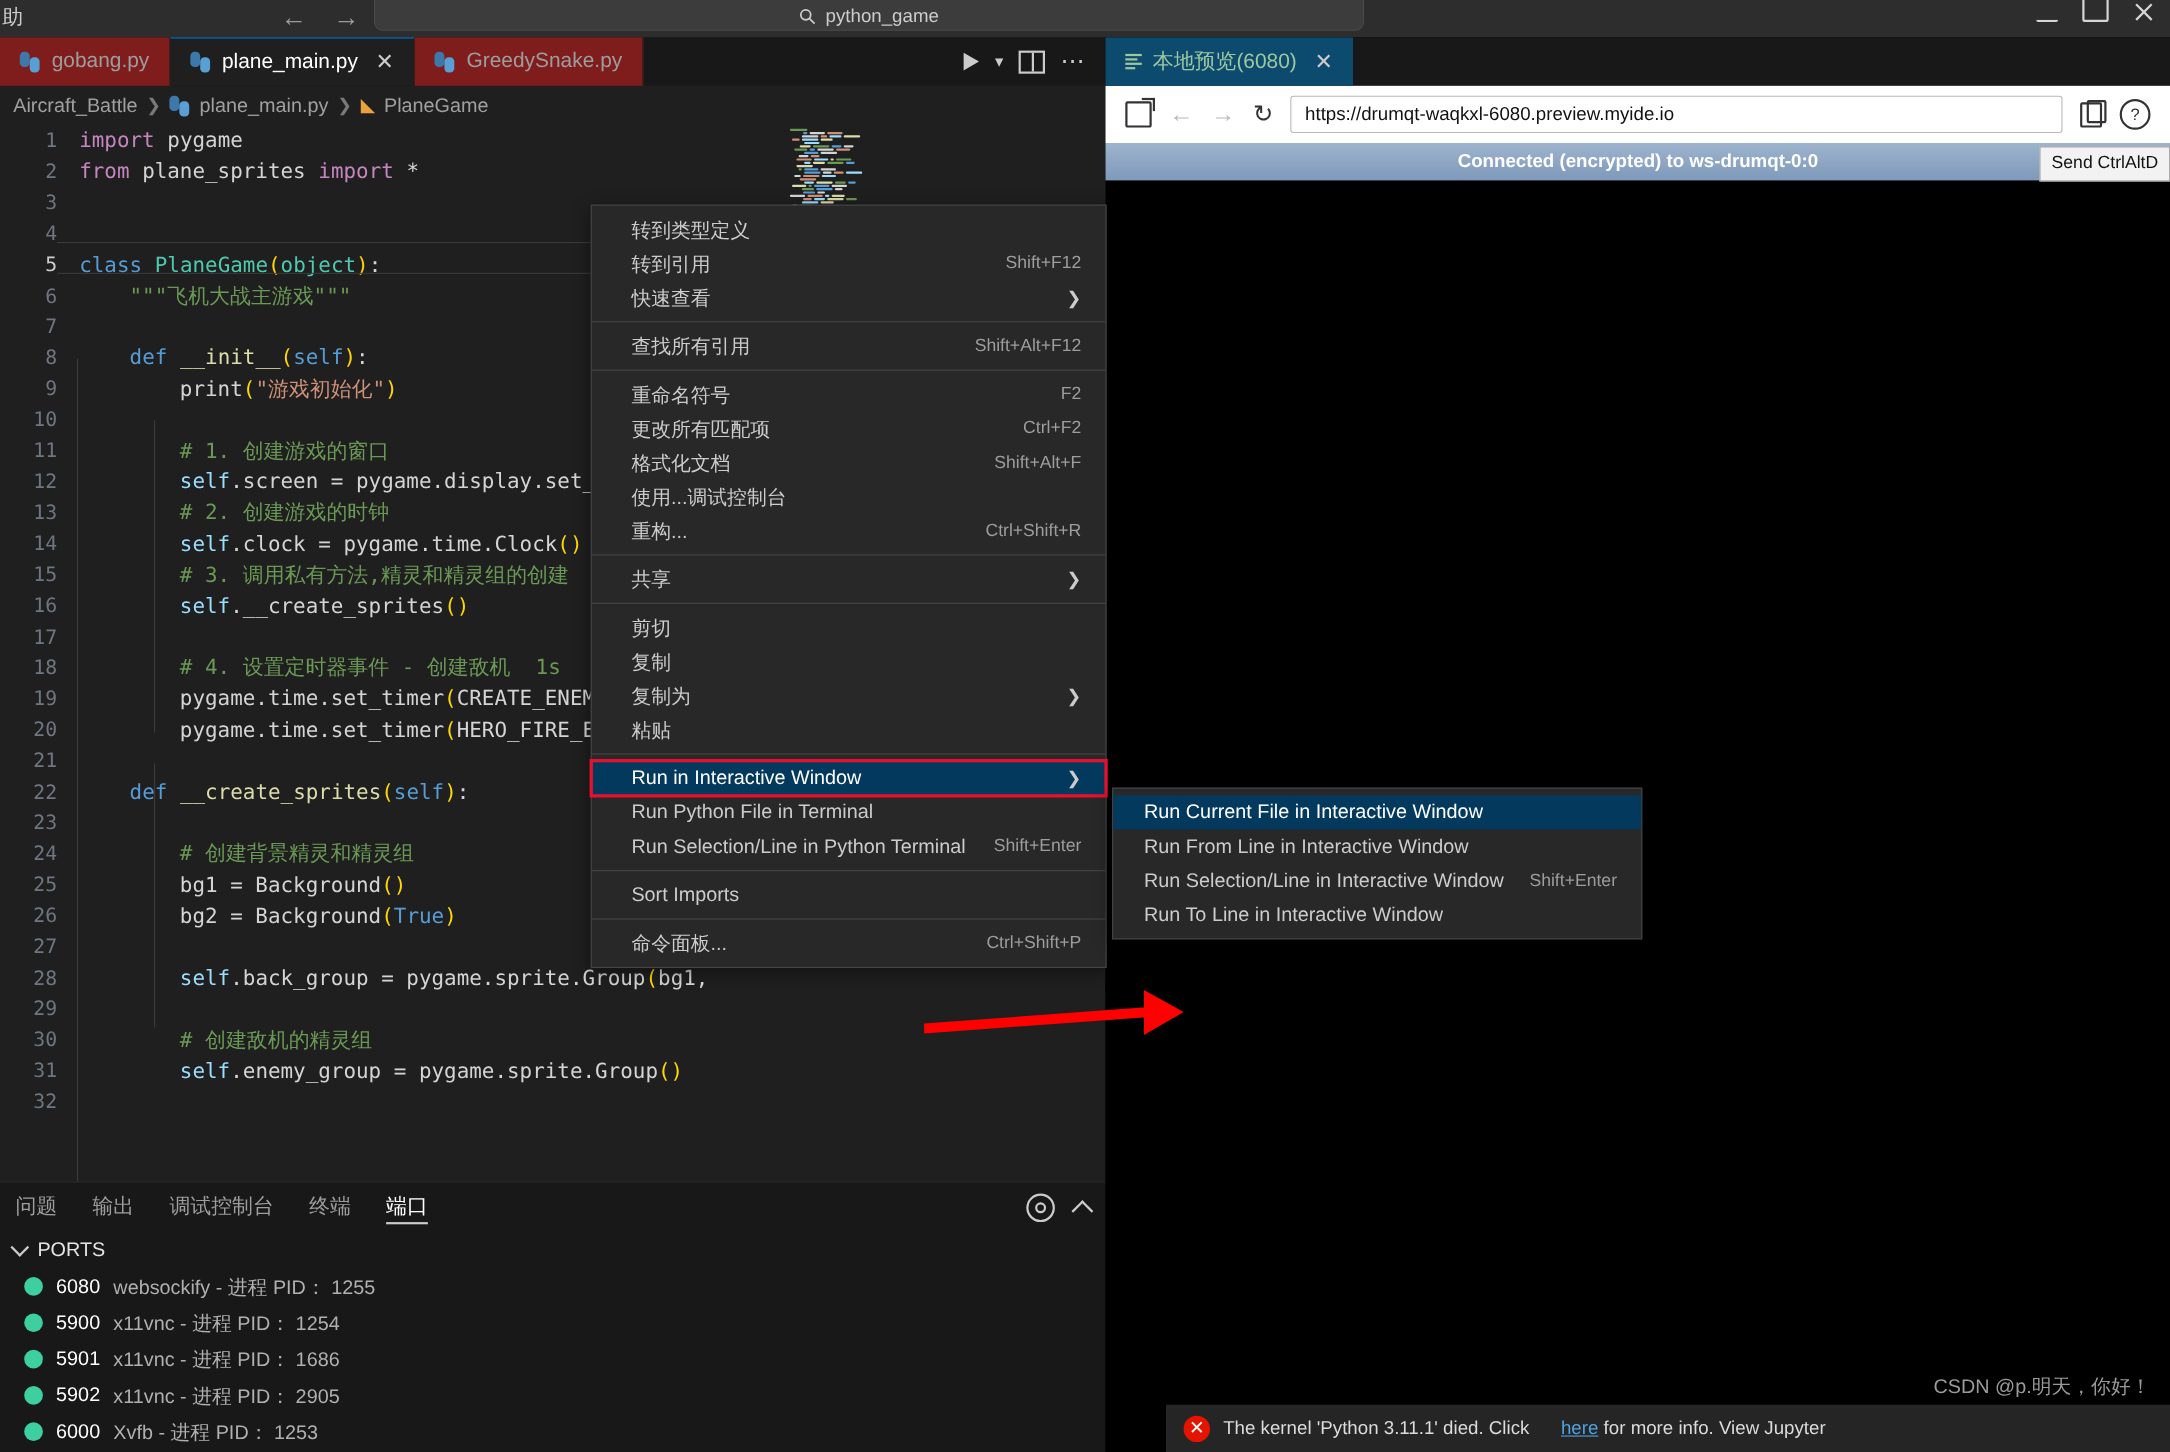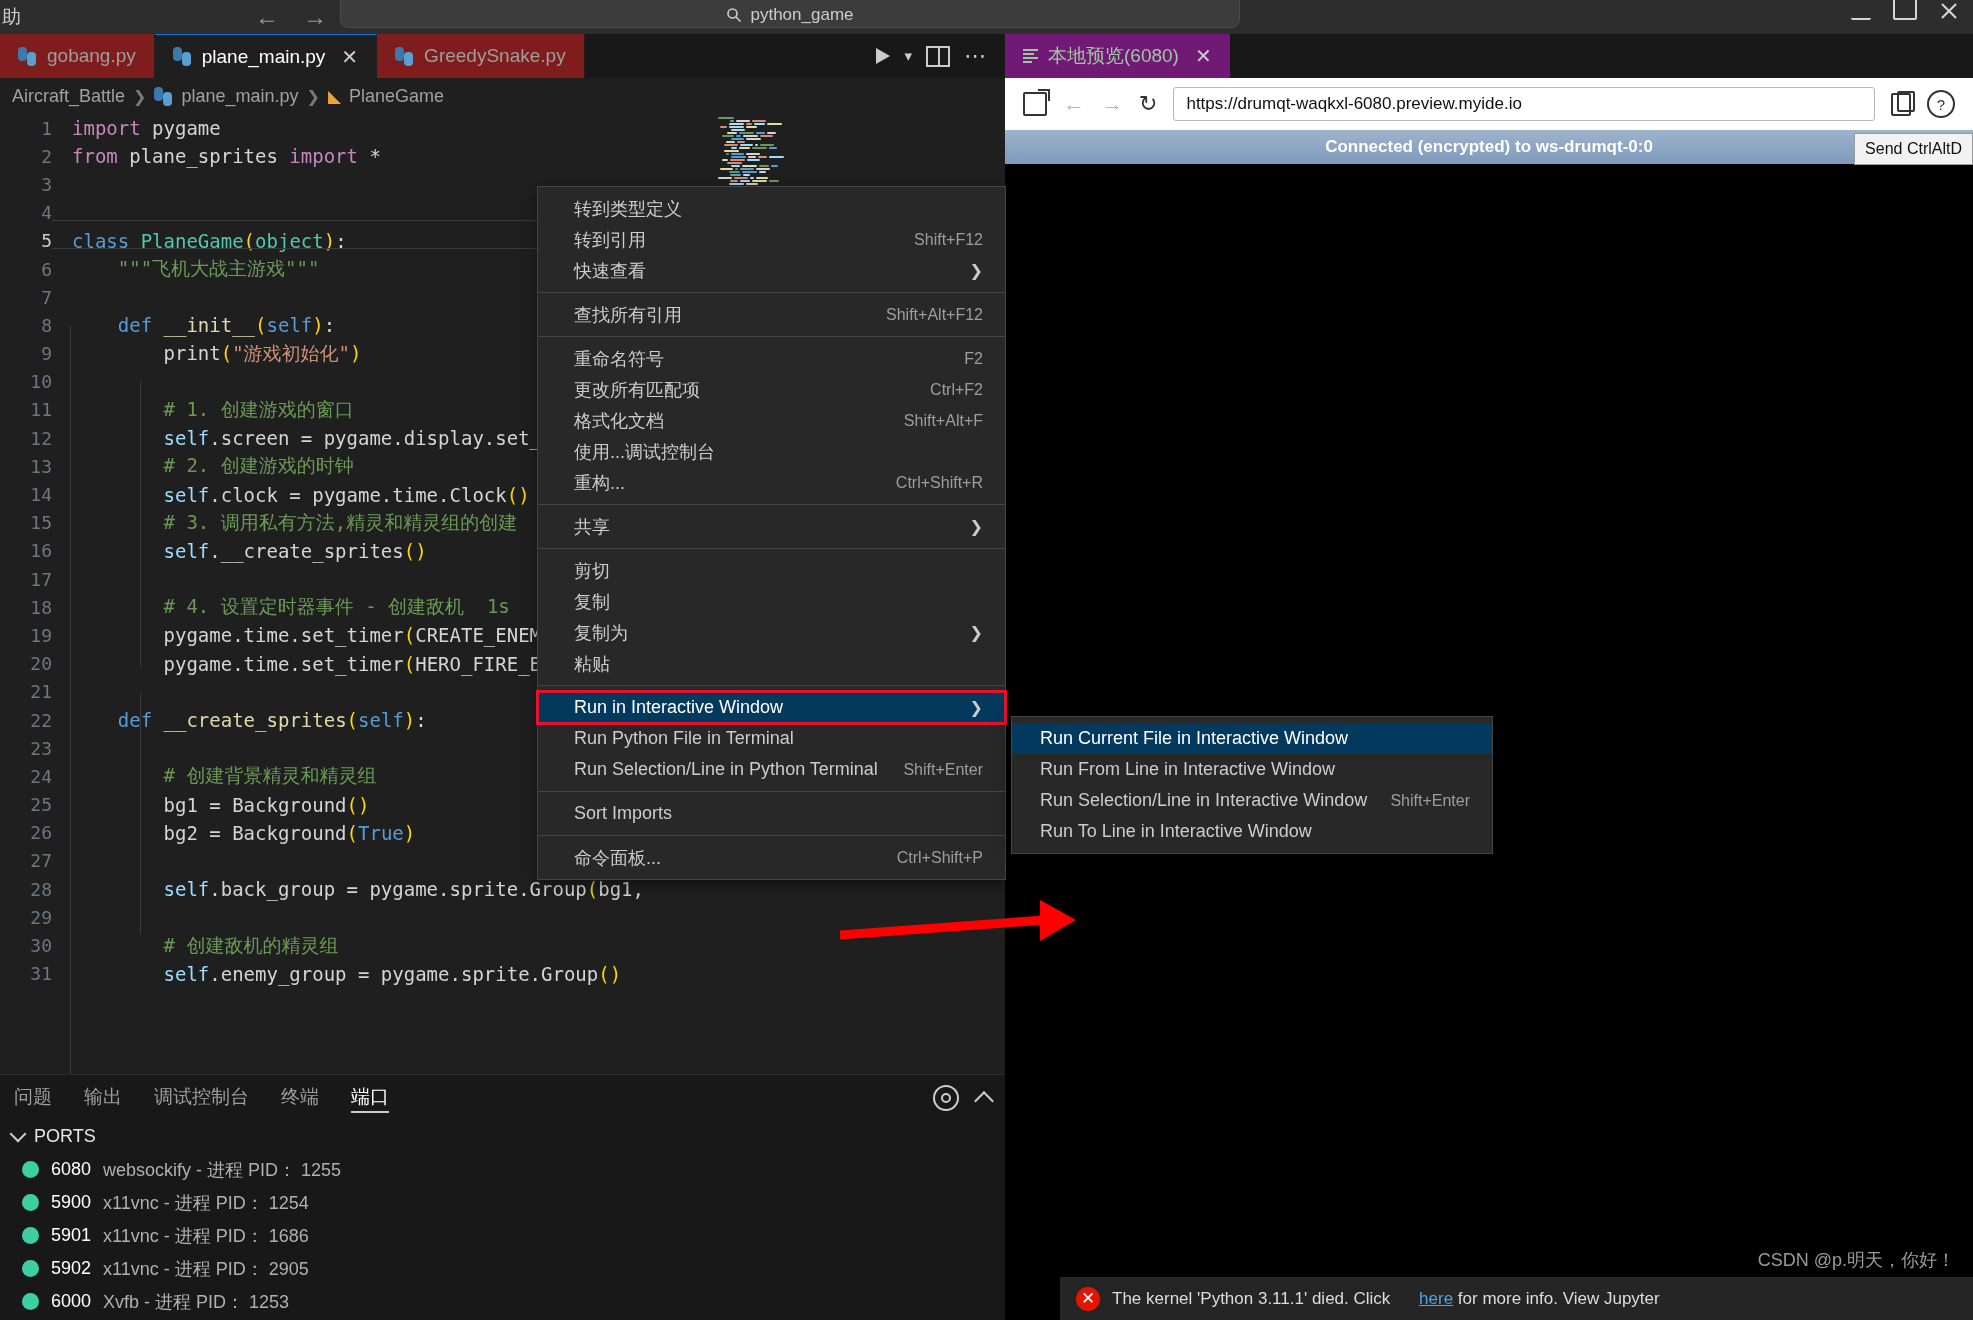--- a/index.html
+++ b/index.html
@@ -101,21 +101,21 @@
   .portdesc{color:#b0b0b0;}
 
   #panel-actions{position:absolute;right:14px;top:10px;display:flex;align-items:center;gap:18px;}
   .gear{width:22px;height:22px;border-radius:50%;border:2px solid #cccccc;position:relative;}
   .gear:after{content:"";position:absolute;left:6px;top:6px;width:6px;height:6px;border-radius:50%;border:2px solid #cccccc;}
   .chev-up{display:inline-block;width:12px;height:12px;border-left:2px solid #cccccc;border-top:2px solid #cccccc;transform:rotate(45deg);margin-top:5px;}
 
   
   #browser{position:absolute;left:1005px;top:34px;width:968px;height:1286px;background:#000000;}
   #btabbar{height:44px;background:#181818;display:flex;align-items:center;}
-  #btab{height:44px;display:flex;align-items:center;gap:10px;padding:0 18px;background:#701a75;color:#9ec7a0;font-size:19px;}
+  #btab{height:44px;display:flex;align-items:center;gap:10px;padding:0 18px;background:#0c4a6e;color:#9ec7a0;font-size:19px;}
   .listicon{display:inline-block;width:15px;height:14px;position:relative;}
   .listicon span{position:absolute;left:0;height:2px;background:#9ec7a0;}
   .listicon span:nth-child(1){top:0;width:15px;}
   .listicon span:nth-child(2){top:4px;width:11px;}
   .listicon span:nth-child(3){top:8px;width:15px;}
   .listicon span:nth-child(4){top:12px;width:9px;}
   #btab .close-x{color:#cccccc;font-size:20px;margin-left:6px;}
 
   #urlbar{height:52px;background:#ffffff;display:flex;align-items:center;gap:16px;padding:0 18px;box-sizing:border-box;}
   .ubtn{color:#333;font-size:22px;display:flex;align-items:center;}
@@ -258,20 +258,21 @@
       <div class="codeline"><span class="ln">22</span><span class="code"><span>    </span><span class="kw">def</span><span> </span><span class="fname">__create_sprites</span><span class="p">(</span><span class="kw">self</span><span class="p">)</span><span>:</span></span></div>
       <div class="codeline"><span class="ln">23</span><span class="code"></span></div>
       <div class="codeline"><span class="ln">24</span><span class="code"><span class="c">        # 创建背景精灵和精灵组</span></span></div>
       <div class="codeline"><span class="ln">25</span><span class="code"><span>        bg1 = Background</span><span class="p">()</span></span></div>
       <div class="codeline"><span class="ln">26</span><span class="code"><span>        bg2 = Background</span><span class="p">(</span><span class="kw">True</span><span class="p">)</span></span></div>
       <div class="codeline"><span class="ln">27</span><span class="code"></span></div>
       <div class="codeline"><span class="ln">28</span><span class="code"><span>        </span><span class="v">self</span><span>.back_group = pygame.sprite.Group</span><span class="p">(</span><span>bg1,</span></span></div>
       <div class="codeline"><span class="ln">29</span><span class="code"></span></div>
       <div class="codeline"><span class="ln">30</span><span class="code"><span class="c">        # 创建敌机的精灵组</span></span></div>
       <div class="codeline"><span class="ln">31</span><span class="code"><span>        </span><span class="v">self</span><span>.enemy_group = pygame.sprite.Group</span><span class="p">()</span></span></div>
+      <div class="codeline"><span class="ln">32</span><span class="code"></span></div>
       <div class="abs" style="left: 70px; top: 212px; width: 1px; height: 790px; background: rgb(59, 59, 59);"></div>
       <div class="abs" style="left: 140px; top: 268px; width: 1px; height: 284px; background: rgb(59, 59, 59);"></div>
       <div class="abs" style="left: 140px; top: 580px; width: 1px; height: 240px; background: rgb(59, 59, 59);"></div>
     </div>
   <div id="curline-top"></div>
   <div id="curline-bot"></div>
   <div id="minimap">
       <div class="mm-row" style="padding-left: 0px;">
         <span class="mm-b" style="width: 16px; background: rgb(106, 153, 85);"></span>
       </div>

